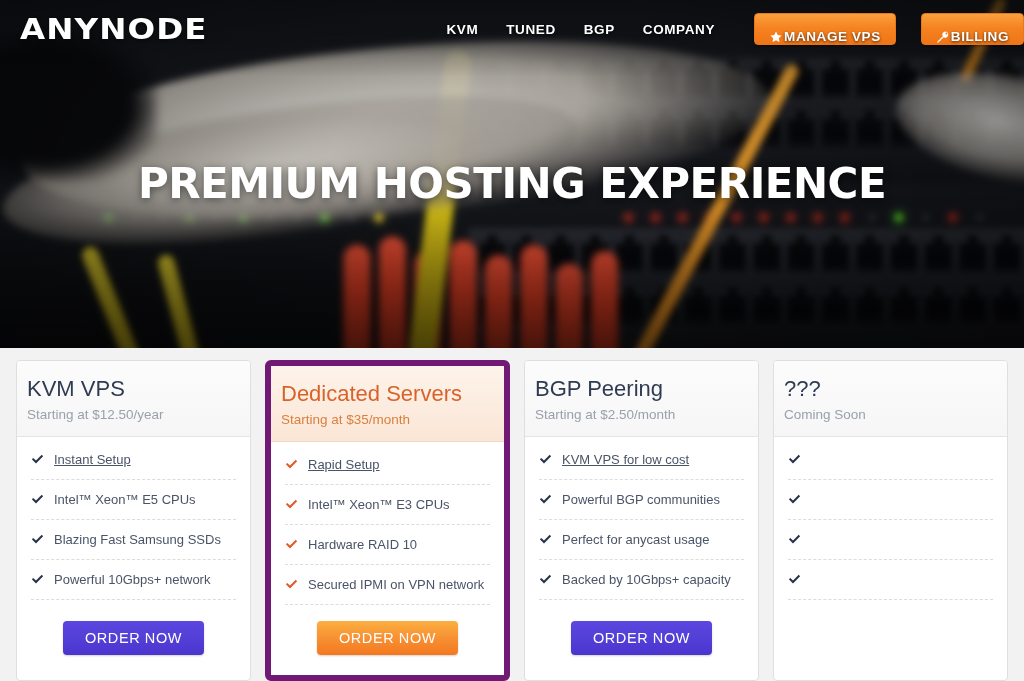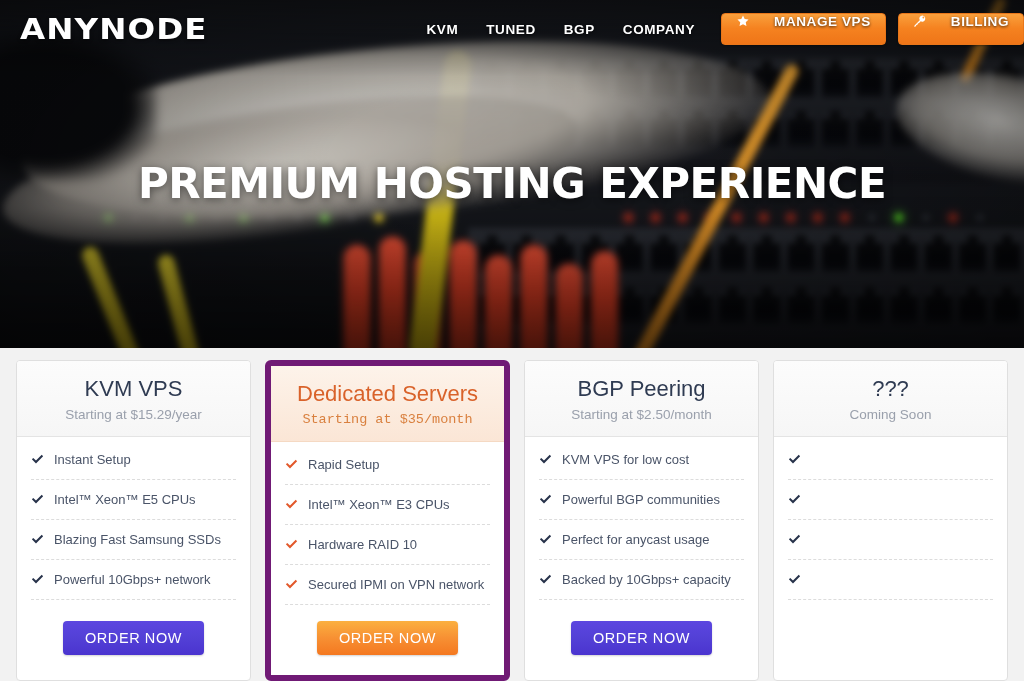--- a/index.html
+++ b/index.html
@@ -171,24 +171,24 @@
     font-size: 13.5px;
     font-weight: 700;
     letter-spacing: .6px;
     text-decoration: none;
     padding: 0 14px;
     text-shadow: 0 1px 3px rgba(0,0,0,.75);
     cursor: pointer;
     white-space: nowrap;
   }
   .btn-orange {
-    display: inline-flex; align-items: flex-start; gap: 24px;
+    display: inline-flex; align-items: flex-end; gap: 1px;
     height: 32px;
     padding: 0 14px;
-    margin-left: 12px;
+    margin-left: 25px;
     border-radius: 4px;
     background: linear-gradient(180deg,#f9a03c 0%, #f58220 48%, #ef7518 100%);
     border: 1px solid #e8761a;
     color: #fff;
     font-size: 13.5px;
     font-weight: 700;
     letter-spacing: .5px;
     text-decoration: none;
     cursor: pointer;
     box-shadow: 0 1px 2px rgba(0,0,0,.35);
@@ -240,54 +240,54 @@
     overflow: hidden;
   }
   .card.featured {
     border: 6px solid #701a75;
     border-radius: 6px;
   }
   .card-head {
     background: linear-gradient(180deg,#fcfcfc 0%, #f6f6f6 100%);
     border-bottom: 1px solid #e4e4e4;
     padding: 16px 10px 14px 10px;
-    text-align: center;
+    text-align: left;
   }
   .card.featured .card-head {
     background: linear-gradient(180deg,#fdf3ea 0%, #fbe6d6 100%);
     border-bottom: 1px solid #f5d9c3;
   }
   .card-title {
     font-size: 22px;
     font-weight: 400;
     color: #2f3b52;
     line-height: 1.1;
   }
   .card.featured .card-title { color: #d9622a; }
   .card-sub {
     margin-top: 6px;
     font-size: 13.5px;
     color: #9aa0ac;
     font-weight: 400;
   }
-  .card.featured .card-sub { color: #d9803f; font-family: Liberation Mono, monospace; }
+  .card.featured .card-sub { color: #d9803f; }
 
   .features {
     list-style: none;
     padding: 0 14px;
     margin: 0;
   }
   .features li {
     display: flex; align-items: center; gap: 10px;
     height: 40px;
     border-bottom: 1px dashed #dcdcdc;
     font-size: 13px;
     color: #4a5468;
   }
-  .features li:first-child { margin-top: 3px; }
+  .features li:first-child { margin-top: 3px; text-decoration: underline; }
   .check {
     flex: 0 0 auto;
     width: 13px; height: 13px;
     color: #27324a;
     display:flex; align-items:center; justify-content:center;
   }
   .card.featured .check { color: #e2582a; }
   .check svg { display:block; }
 
   .card-foot {
@@ -490,21 +490,21 @@
   <div class="hero-text">
     <div class="hero-h1">PREMIUM HOSTING EXPERIENCE</div>
   </div>
 </div>
 
 <div class="pricing">
 
   <div class="card">
     <div class="card-head">
       <div class="card-title">KVM VPS</div>
-      <div class="card-sub">Starting at $15.29/year</div>
+      <div class="card-sub">Starting at $12.50/year</div>
     </div>
     <ul class="features">
       <li>
         <span class="check">
             <svg width="13" height="13" viewBox="0 0 24 24" fill="currentColor">
               <path d="M9.2 19.2L1.6 11.6l2.6-2.6 5 5L19.8 3.4l2.6 2.6z"></path>
             </svg>
           </span>
         <span>Instant Setup</span>
       </li>

